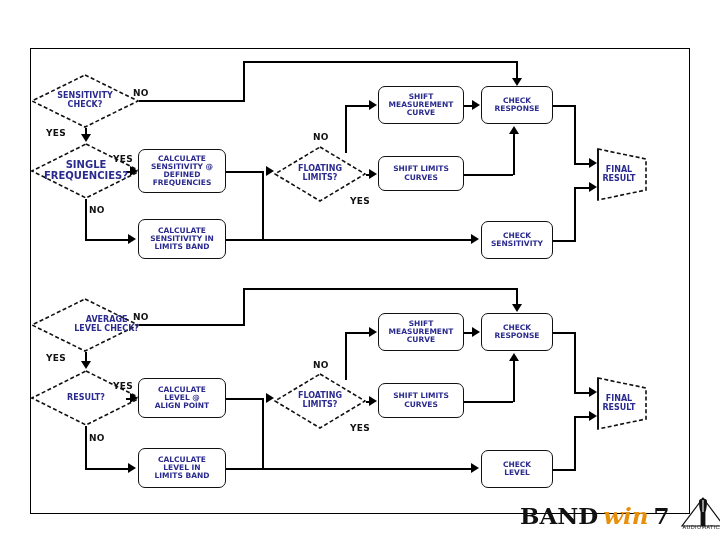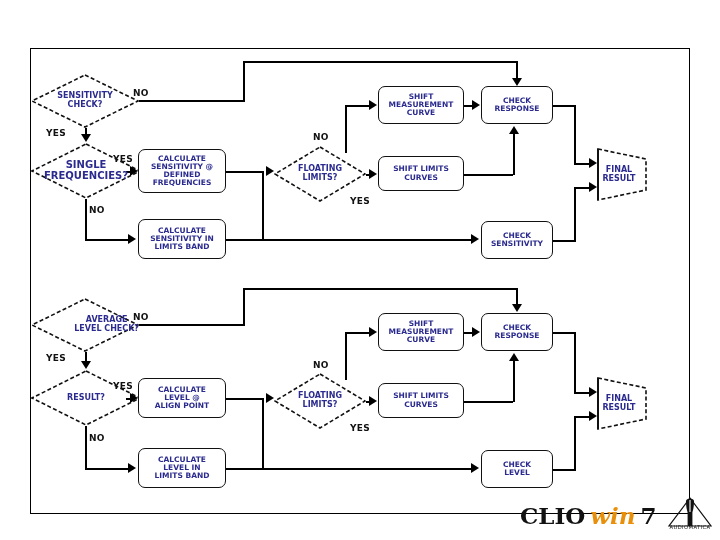--- a/index.html
+++ b/index.html
@@ -275,21 +275,21 @@
 
   <div class="h" style="left:262px;top:468px;width:211px;"></div>
   <div class="ar r" style="left:471px;top:463px;"></div>
 
   <div class="h" style="left:553px;top:469px;width:22px;"></div>
   <div class="v" style="left:574px;top:416px;height:55px;"></div>
   <div class="h" style="left:574px;top:416px;width:18px;"></div>
   <div class="ar r" style="left:589px;top:411px;"></div>
 
   <div id="logo">
-    <span class="clio">CLIO</span>
+    <span class="clio">BAND</span>
     <span class="win">win</span>
     <span class="seven">7</span>
     <span class="mark">
       <svg width="46" height="34" viewBox="0 0 46 34">
         <polygon points="23,2 44,30 2,30" fill="none" stroke="#111" stroke-width="1.2"></polygon>
         <path d="M19,5 C19,13 20.6,15 20.6,17 L20.6,30 L25.4,30 L25.4,17 C25.4,15 27,13 27,5 C27,1.6 19,1.6 19,5 Z" fill="#111" stroke="none"></path>
         <path d="M23,4 L23,16" stroke="#fff" stroke-width="1.1" fill="none"></path>
         <text x="23" y="33" font-size="5.2" fill="#111" text-anchor="middle" font-family="DejaVu Sans, sans-serif" letter-spacing="0.4">AUDIOMATICA</text>
       </svg>
     </span>

